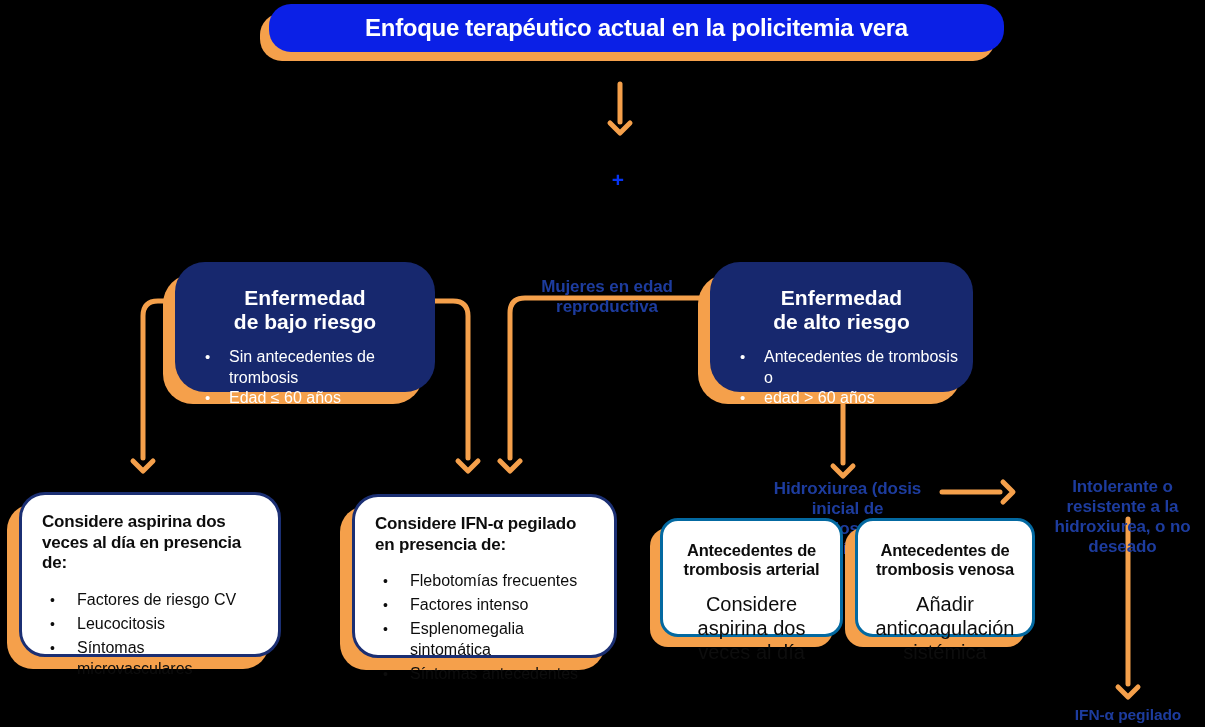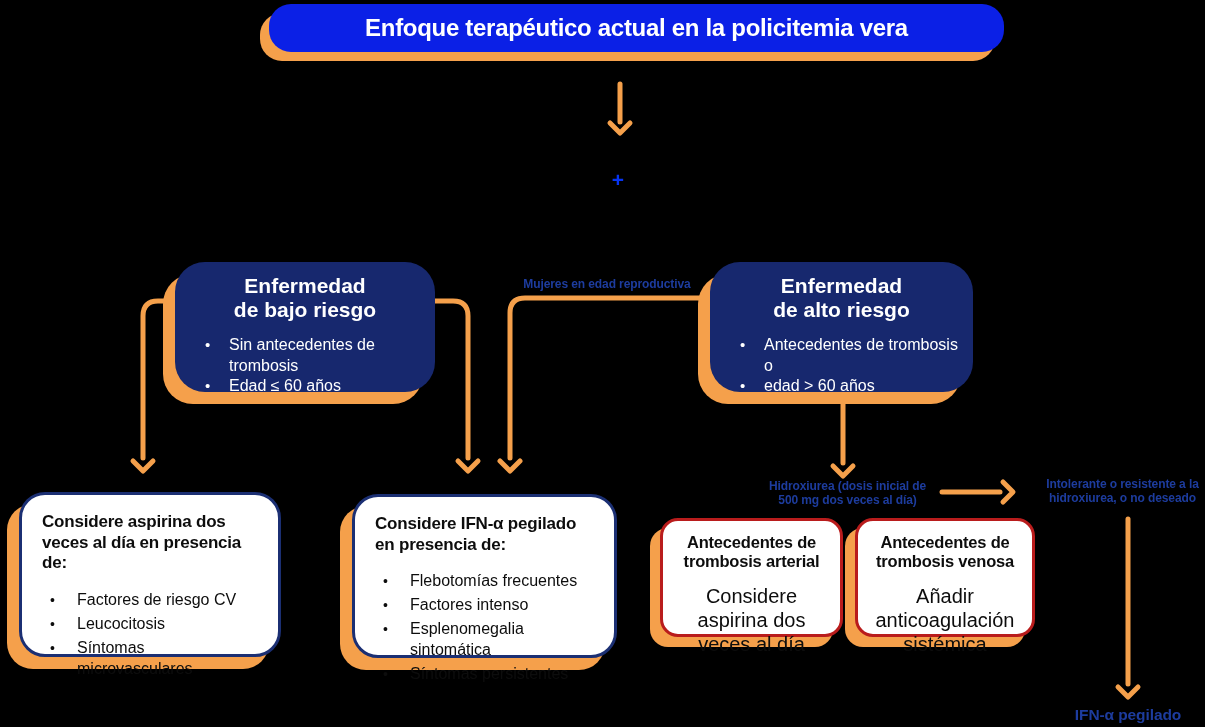--- a/index.html
+++ b/index.html
@@ -27,21 +27,21 @@
 
   .plus-sign {
     position:absolute; z-index:2; left:604px; top:168px; width:28px;
     text-align:center; color:#0634F2; font-size:21px; font-weight:bold;
   }
 
   
   .navy {
     background:#17286E; border-radius:30px;
     box-shadow:-12px 12px 0 #F5A04B;
-    color:#fff; padding:12px 14px 14px;
+    color:#fff; padding:24px 14px 14px;
   }
   .navy-low  { left:175px; top:262px; width:260px; height:130px; }
   .navy-high { left:710px; top:262px; width:263px; height:130px; }
   .navy .hd { text-align:center; font-weight:bold; font-size:21px; line-height:1.12; margin-bottom:14px; }
   .bullets { list-style:none; }
   .bullets li { display:flex; align-items:flex-start; }
   .bullets .dot { flex:0 0 auto; }
   .navy .bullets { padding-left:16px; }
   .navy .bullets li { font-size:16px; line-height:1.28; }
   .navy .bullets .dot { width:24px; font-size:15px; }
@@ -54,34 +54,34 @@
   }
   .white-aspirin { left:19px;  top:492px; width:262px; height:165px; }
   .white-ifn     { left:352px; top:494px; width:265px; height:164px; }
   .white .hd { font-weight:bold; font-size:17px; line-height:1.22; margin-bottom:16px; letter-spacing:-0.2px; }
   .white .bullets li { font-size:16px; line-height:1.3; margin-bottom:3px; }
   .white .bullets { padding-left:8px; }
   .white .bullets .dot { width:27px; font-size:14px; padding-top:1px; }
 
   
   .small-white {
-    background:#fff; border:3px solid #b91c1c; border-radius:18px;
+    background:#fff; border:3px solid #0369a1; border-radius:18px;
     box-shadow:-10px 10px 0 #F5A04B;
     color:#0d0d0d; text-align:center;
-    padding:12px 6px; display:flex; flex-direction:column;
+    padding:20px 6px; display:flex; flex-direction:column;
   }
   .small-arterial { left:660px; top:518px; width:183px; height:119px; }
   .small-venous   { left:855px; top:518px; width:180px; height:119px; }
   .small-white .hd { font-weight:bold; font-size:16.5px; line-height:1.18; margin-bottom:12px; letter-spacing:-0.2px; }
   .small-white .bd { font-size:20px; line-height:1.2; }
 
   
   .blabel {
     position:absolute; z-index:2; color:#1D3C9E;
-    font-size:12px; font-weight:600; text-align:center; line-height:1.18;
+    font-size:17px; font-weight:600; text-align:center; line-height:1.18;
     letter-spacing:-0.1px;
   }
   .lbl-mujeres     { left:512px;  top:277px; width:190px; }
   .lbl-hidroxiurea { left:750px;  top:479px; width:195px; }
   .lbl-intolerante { left:1040px; top:477px; width:165px; }
   .lbl-ifn         { left:1048px; top:706px; width:160px; font-size:15.5px; }
   .lbl-ifn b { font-weight:bold; }
 </style>
 </head>
 <body>
@@ -184,21 +184,21 @@
       <li>
         <span class="dot">•</span>
         <span>Factores intenso</span>
       </li>
       <li>
         <span class="dot">•</span>
         <span>Esplenomegalia sintomática</span>
       </li>
       <li>
         <span class="dot">•</span>
-        <span>Síntomas persistentes</span>
+        <span>Síntomas antecedentes</span>
       </li>
     </ul>
   </div>
 
   <div class="blabel lbl-hidroxiurea">
     <span>Hidroxiurea (dosis inicial de</span><br>
     <span>500 mg dos veces al día)</span>
   </div>
 
   <div class="blabel lbl-intolerante">

